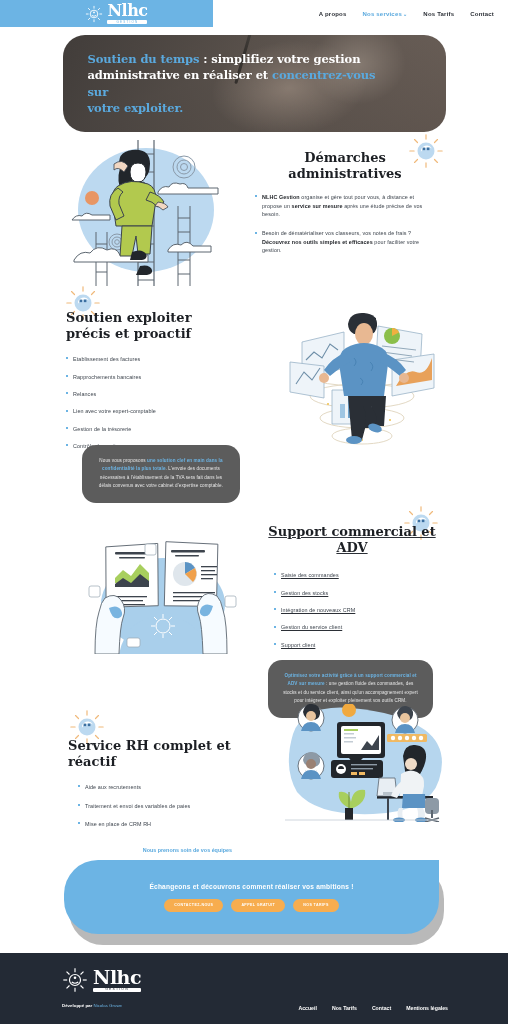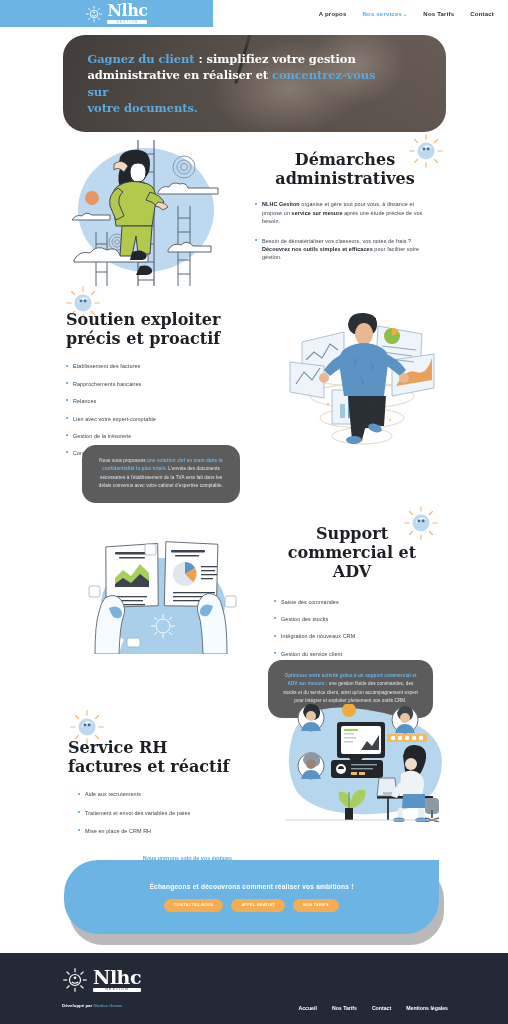--- a/index.html
+++ b/index.html
@@ -114,21 +114,21 @@
     font-size: 11.5px;
     line-height: 1.42;
     color: #ffffff;
     font-weight: bold;
     letter-spacing: -0.1px;
   }
   .hl { color: #5aa9de; }
   .sec-title {
     font-family: "DejaVu Serif", serif;
     font-weight: bold;
-    font-size: 16px;
+    font-size: 13px;
     color: #1c1f24;
     line-height: 1.2;
     position: relative;
     z-index: 3;
   }
   .bullets { margin-top: 8px; }
   .bullet {
     font-size: 5.4px;
     color: #3d444d;
     line-height: 1.55;
@@ -289,23 +289,23 @@
       <span>Nos services</span><span class="caret">⌄</span>
     </span>
     <span class="nav-item">Nos Tarifs</span>
     <span class="nav-item">Contact</span>
   </nav>
 </div>
 
 <div class="hero">
   <div class="hero-pen"></div>
   <h1>
-    <span class="hl">Gagnez du client</span><span> : simplifiez votre gestion</span><br>
+    <span class="hl">Soutien du temps</span><span> : simplifiez votre gestion</span><br>
     <span>administrative en réaliser et </span><span class="hl">concentrez-vous sur</span><br>
-    <span class="hl">votre documents</span><span class="hl">.</span>
+    <span class="hl">votre exploiter</span><span class="hl">.</span>
   </h1>
 </div>
 
 <div class="block" style="height:160px;">
 
   <svg class="illus" style="left:62px; top:6px; width:180px; height:150px;" viewBox="0 0 180 150">
     <ellipse cx="84" cy="72" rx="68" ry="62" fill="#bcd9f0"></ellipse>
     <circle cx="30" cy="60" r="7" fill="#f08a4b" opacity="0.85"></circle>
     <g stroke="#8a99a8" stroke-width="1" fill="none">
       <circle cx="122" cy="29" r="11"></circle>
@@ -542,21 +542,21 @@
       <path d="M138 80 q-8-4-12 2 q-3 6 2 8 q7 2 10-10z"></path>
     </g>
     <g fill="#fff" stroke="#9aa7b3" stroke-width="0.7">
       <rect x="70" y="18" width="11" height="11" rx="2"></rect>
       <rect x="14" y="60" width="11" height="11" rx="2"></rect>
       <rect x="150" y="70" width="11" height="11" rx="2"></rect>
       <rect x="52" y="112" width="13" height="9" rx="2"></rect>
     </g>
   </svg>
 
-  <div style="position:absolute; left:268px; top:12px; width:168px;">
+  <div style="position:absolute; left:268px; top:12px; width:168px;text-decoration:underline;">
     <svg class="sun" style="right:-2px; top:-18px;" viewBox="0 0 40 40">
       <g stroke="#f0b97a" stroke-width="1.4" stroke-linecap="round">
         <line x1="20" y1="1" x2="20" y2="6"></line>
           <line x1="20" y1="34" x2="20" y2="39"></line>
         <line x1="1" y1="20" x2="6" y2="20"></line>
           <line x1="34" y1="20" x2="39" y2="20"></line>
         <line x1="6.5" y1="6.5" x2="10" y2="10"></line>
           <line x1="30" y1="30" x2="33.5" y2="33.5"></line>
         <line x1="33.5" y1="6.5" x2="30" y2="10"></line>
           <line x1="10" y1="30" x2="6.5" y2="33.5"></line>
@@ -593,21 +593,21 @@
         <line x1="6.5" y1="6.5" x2="10" y2="10"></line>
           <line x1="30" y1="30" x2="33.5" y2="33.5"></line>
         <line x1="33.5" y1="6.5" x2="30" y2="10"></line>
           <line x1="10" y1="30" x2="6.5" y2="33.5"></line>
       </g>
       <circle cx="20" cy="20" r="10" fill="#bcd9f0"></circle>
       <path d="M14 21 a7 7 0 0 1 13-4 a9 9 0 0 0-13 4z" fill="#fff"></path>
       <rect x="16" y="16" width="3" height="3" fill="#3b6fa0"></rect>
       <rect x="21" y="16" width="3" height="3" fill="#3b6fa0"></rect>
     </svg>
-    <h2 class="sec-title">Service RH factures et réactif</h2>
+    <h2 class="sec-title">Service RH complet et réactif</h2>
     <div class="bullets" style="margin-top:14px; padding-left:10px;">
       <div class="bullet" style="margin-bottom:10px;">Aide aux recrutements</div>
       <div class="bullet" style="margin-bottom:10px;">Traitement et envoi des variables de paies</div>
       <div class="bullet" style="margin-bottom:10px;">Mise en place de CRM RH</div>
     </div>
     <div style="text-align:right; padding-right:6px;">
       <a class="link-blue" href="#">Nous prenons soin de vos équipes</a>
     </div>
   </div>
 

